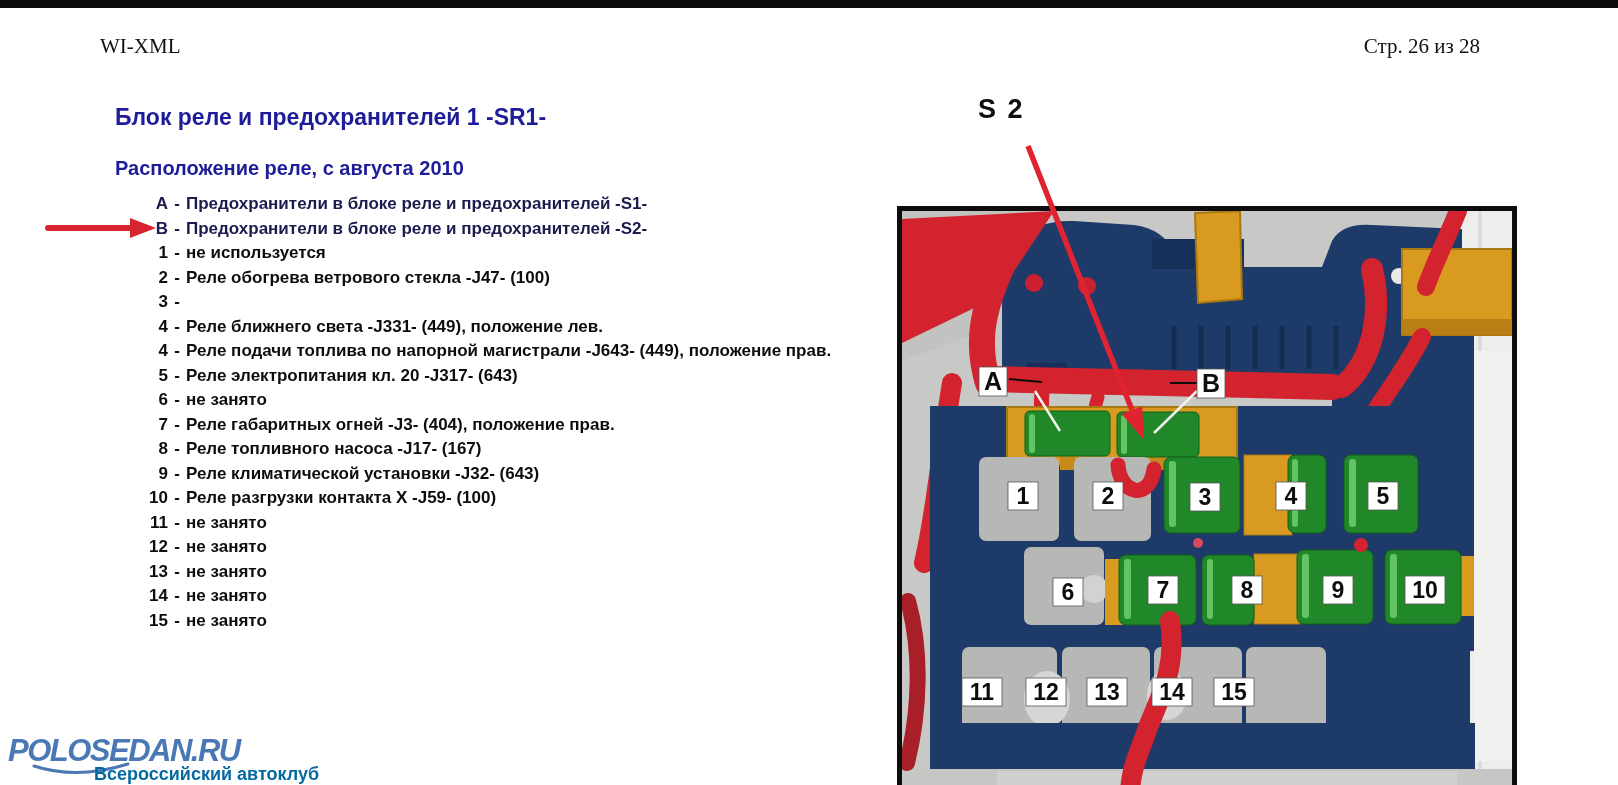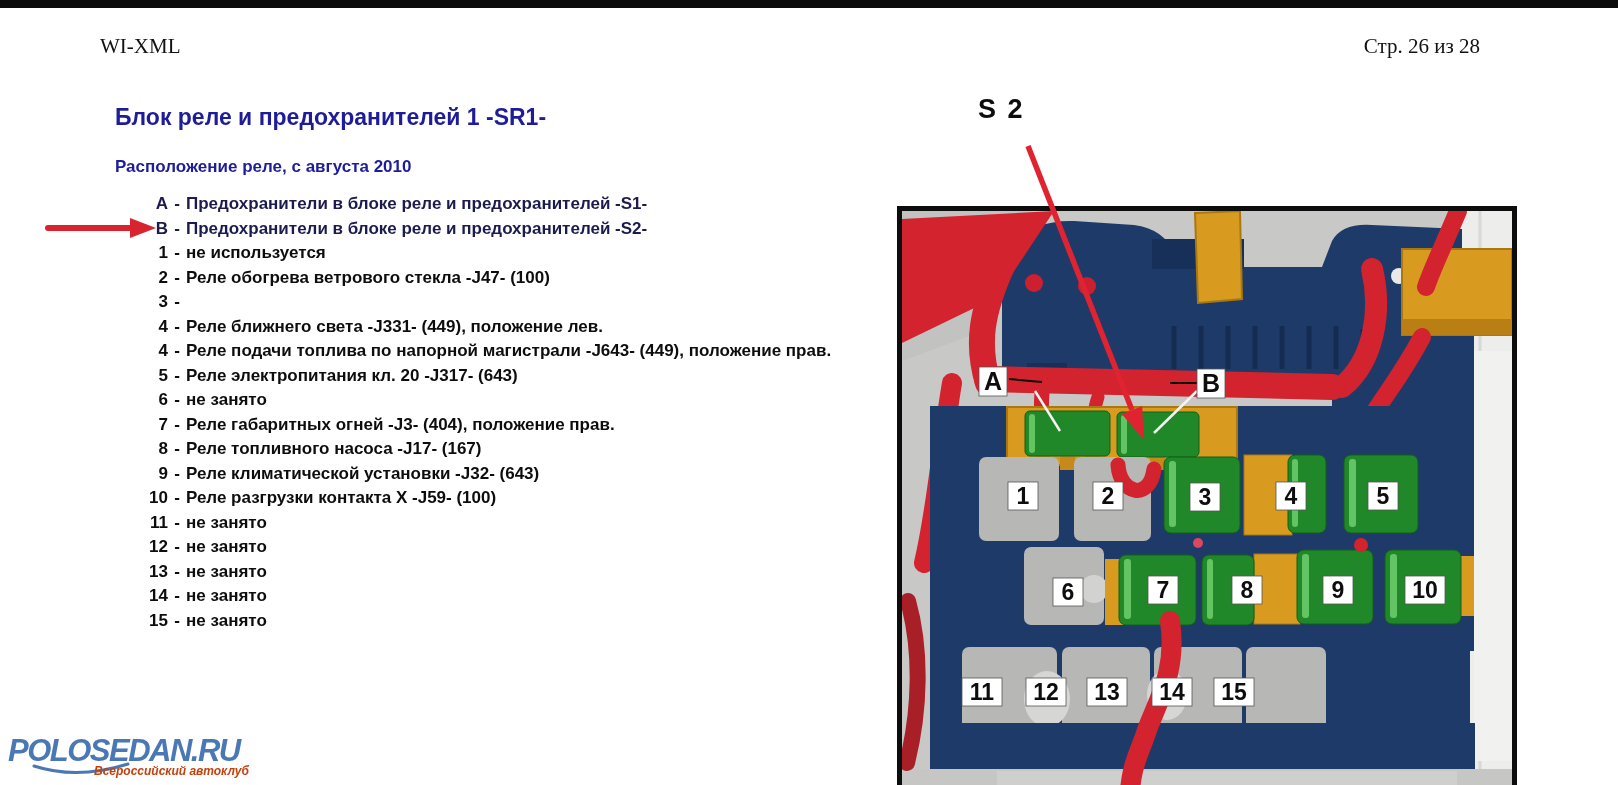--- a/index.html
+++ b/index.html
@@ -8,42 +8,42 @@
     background:#ffffff;font-family:"Liberation Sans",sans-serif;
   }
   .topbar{position:absolute;left:0;top:0;width:1618px;height:8px;background:#0b0b0b;}
   .pghead{position:absolute;top:34px;font-family:"Liberation Serif",serif;font-size:21px;color:#111;}
   .pghead.left{left:100px;}
   .pghead.right{right:138px;}
   .title{
     position:absolute;left:115px;top:104px;font-size:23px;font-weight:bold;color:#1e1c99;
   }
   .subtitle{
-    position:absolute;left:115px;top:157px;font-size:17px;font-weight:bold;color:#1e1c99;
+    position:absolute;left:115px;top:157px;font-size:20px;font-weight:bold;color:#1e1c99;
   }
   .legend{position:absolute;left:112px;top:192px;width:760px;}
   .row{display:flex;align-items:flex-start;line-height:24.5px;font-size:17px;font-weight:bold;color:#0d0d0d;}
   .row.navy{color:#1b1b4d;}
   .lbl{width:56px;text-align:right;white-space:pre;}
   .dash{width:18px;text-align:center;}
   .txt{max-width:660px;}
   .s2-label{
     position:absolute;left:978px;top:94px;font-size:27px;font-weight:bold;
     color:#0d0d0d;letter-spacing:2px;z-index:6;
   }
   .figure{
     position:absolute;left:897px;top:206px;width:610px;height:574px;
     border:5px solid #0d0d0d;overflow:hidden;background:#c8c8c6;z-index:1;
   }
   .arrow-overlay{position:absolute;z-index:7;pointer-events:none;}
   #list-arrow{left:44px;top:215px;}
   #s2-arrow{left:988px;top:126px;}
   .wm{position:absolute;left:8px;top:733px;color:#4a78b5;z-index:2;}
   .wm-main{font-size:31px;font-weight:bold;font-style:italic;letter-spacing:-1.5px;}
-  .wm-tag{position:absolute;left:86px;top:31px;font-size:12px;font-weight:bold;font-style:italic;color:#c2410c;white-space:nowrap;}
+  .wm-tag{position:absolute;left:86px;top:31px;font-size:18px;font-weight:bold;color:#0369a1;white-space:nowrap;}
   .wm-swoosh{position:absolute;left:24px;top:29px;}
   svg text{font-family:"Liberation Sans",sans-serif;}
 </style>
 </head>
 <body>
 
 <div class="topbar"></div>
 
 <div class="pghead left">WI-XML</div>
 <div class="pghead right">Стр. 26 из 28</div>

